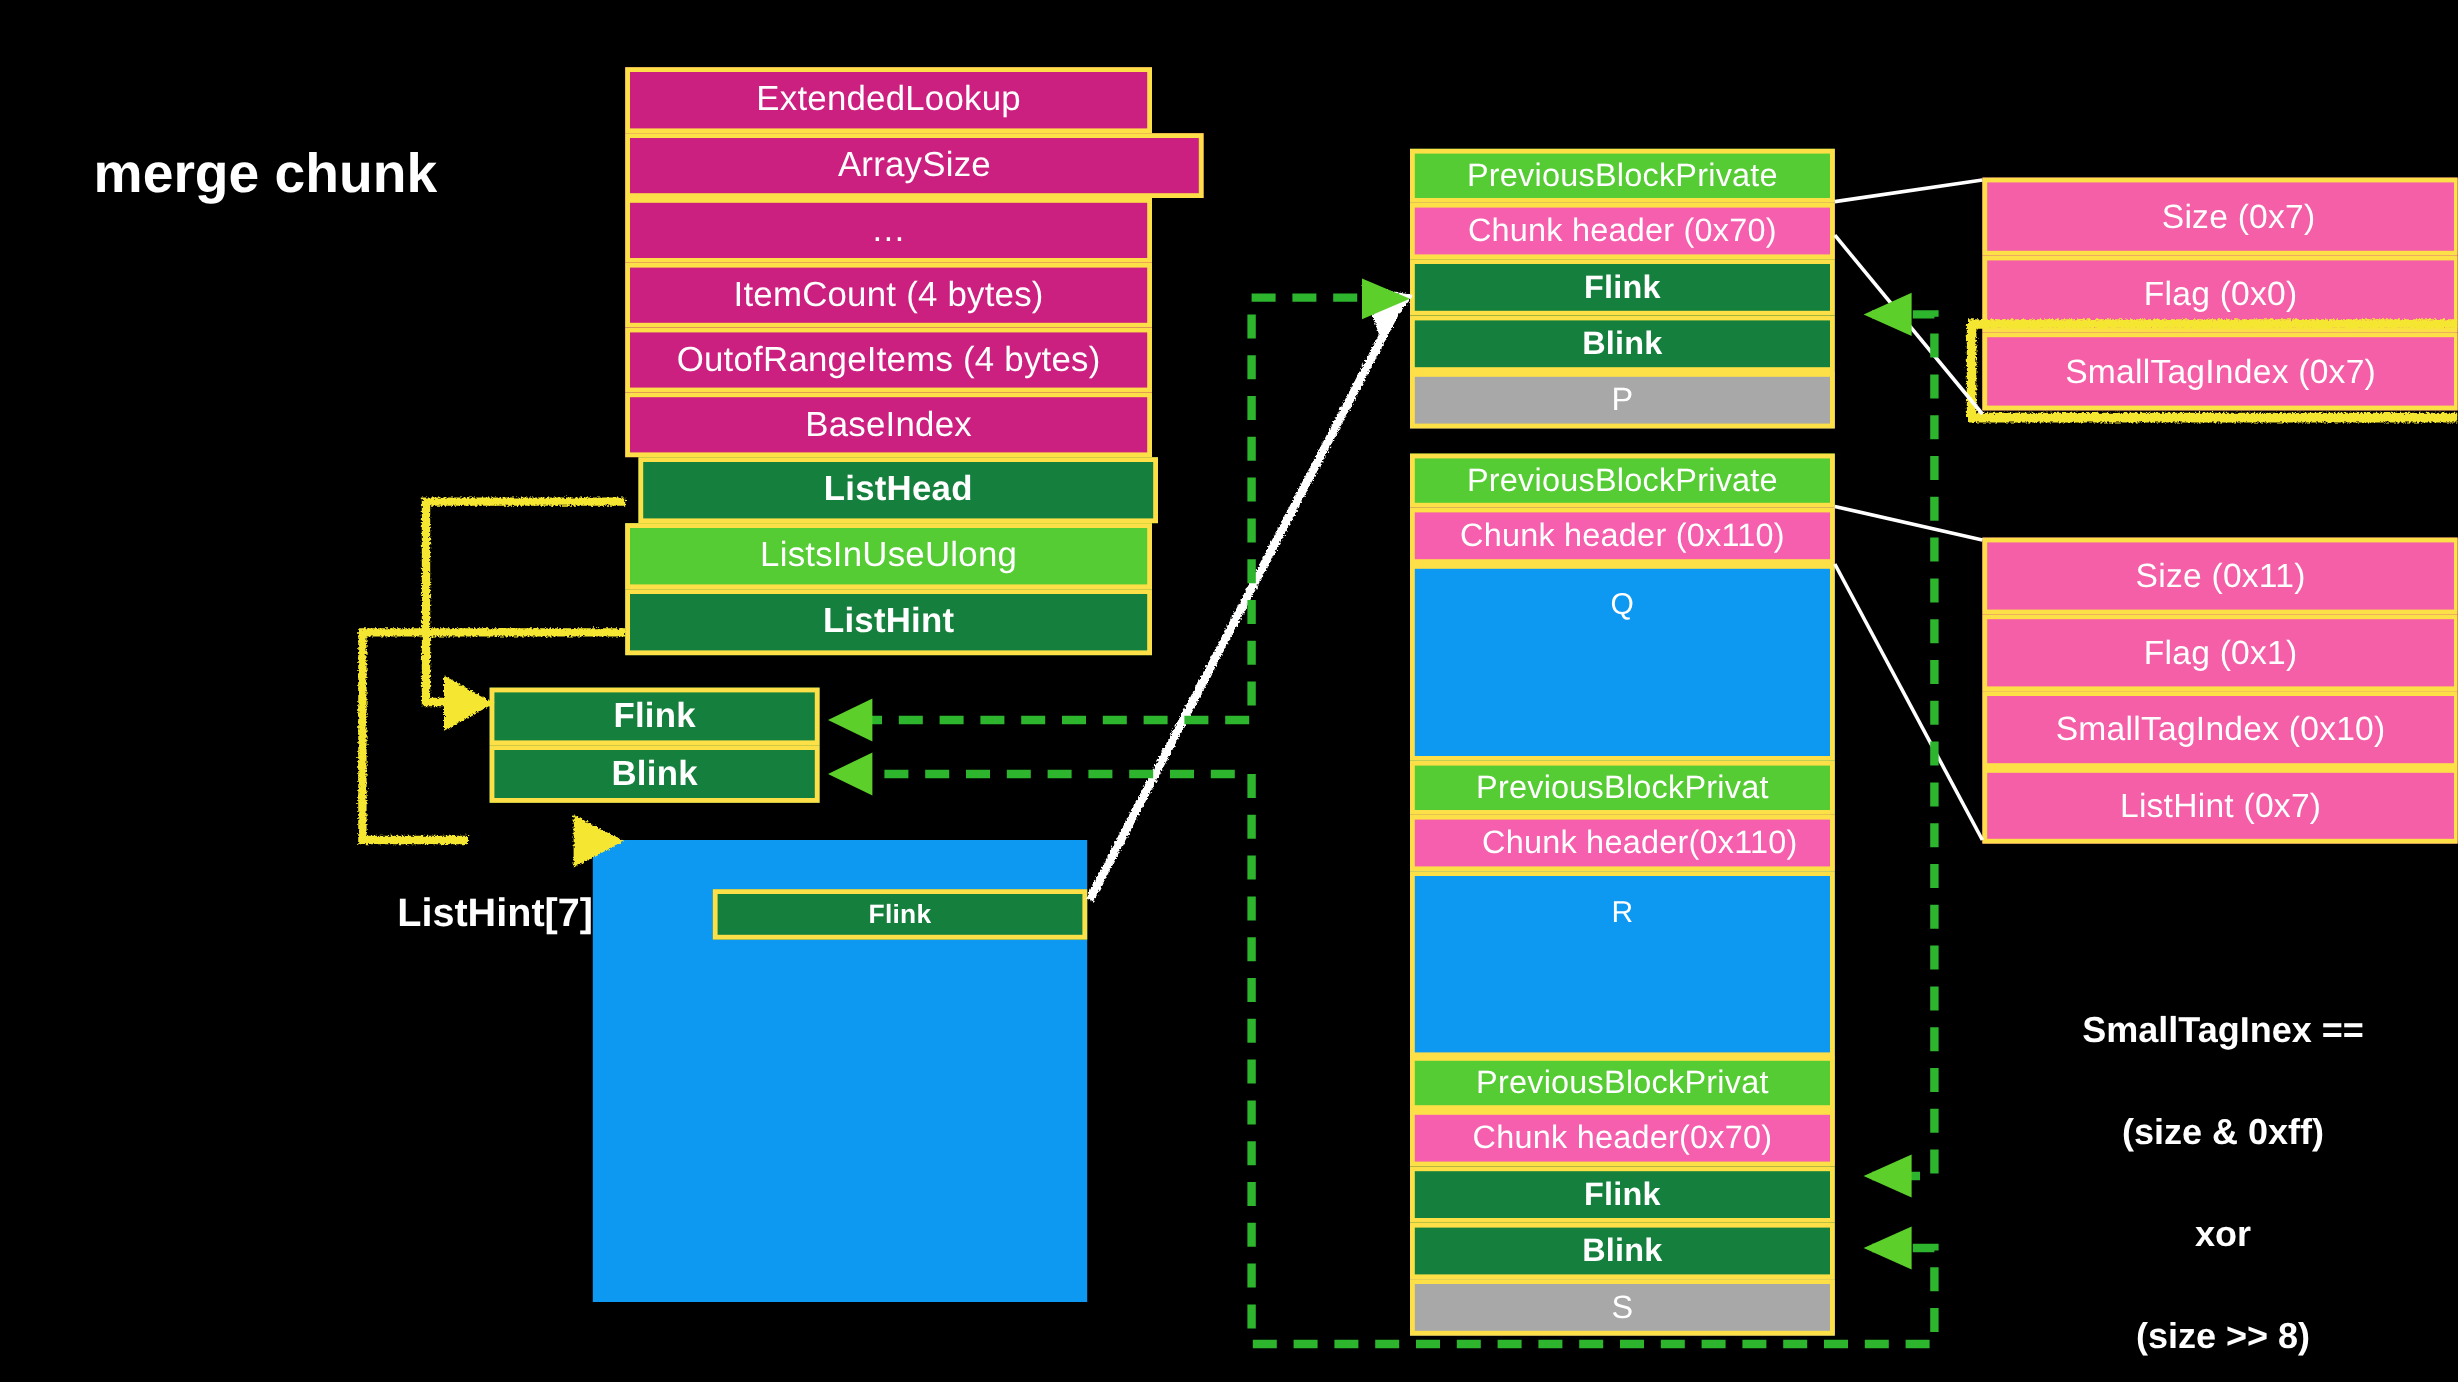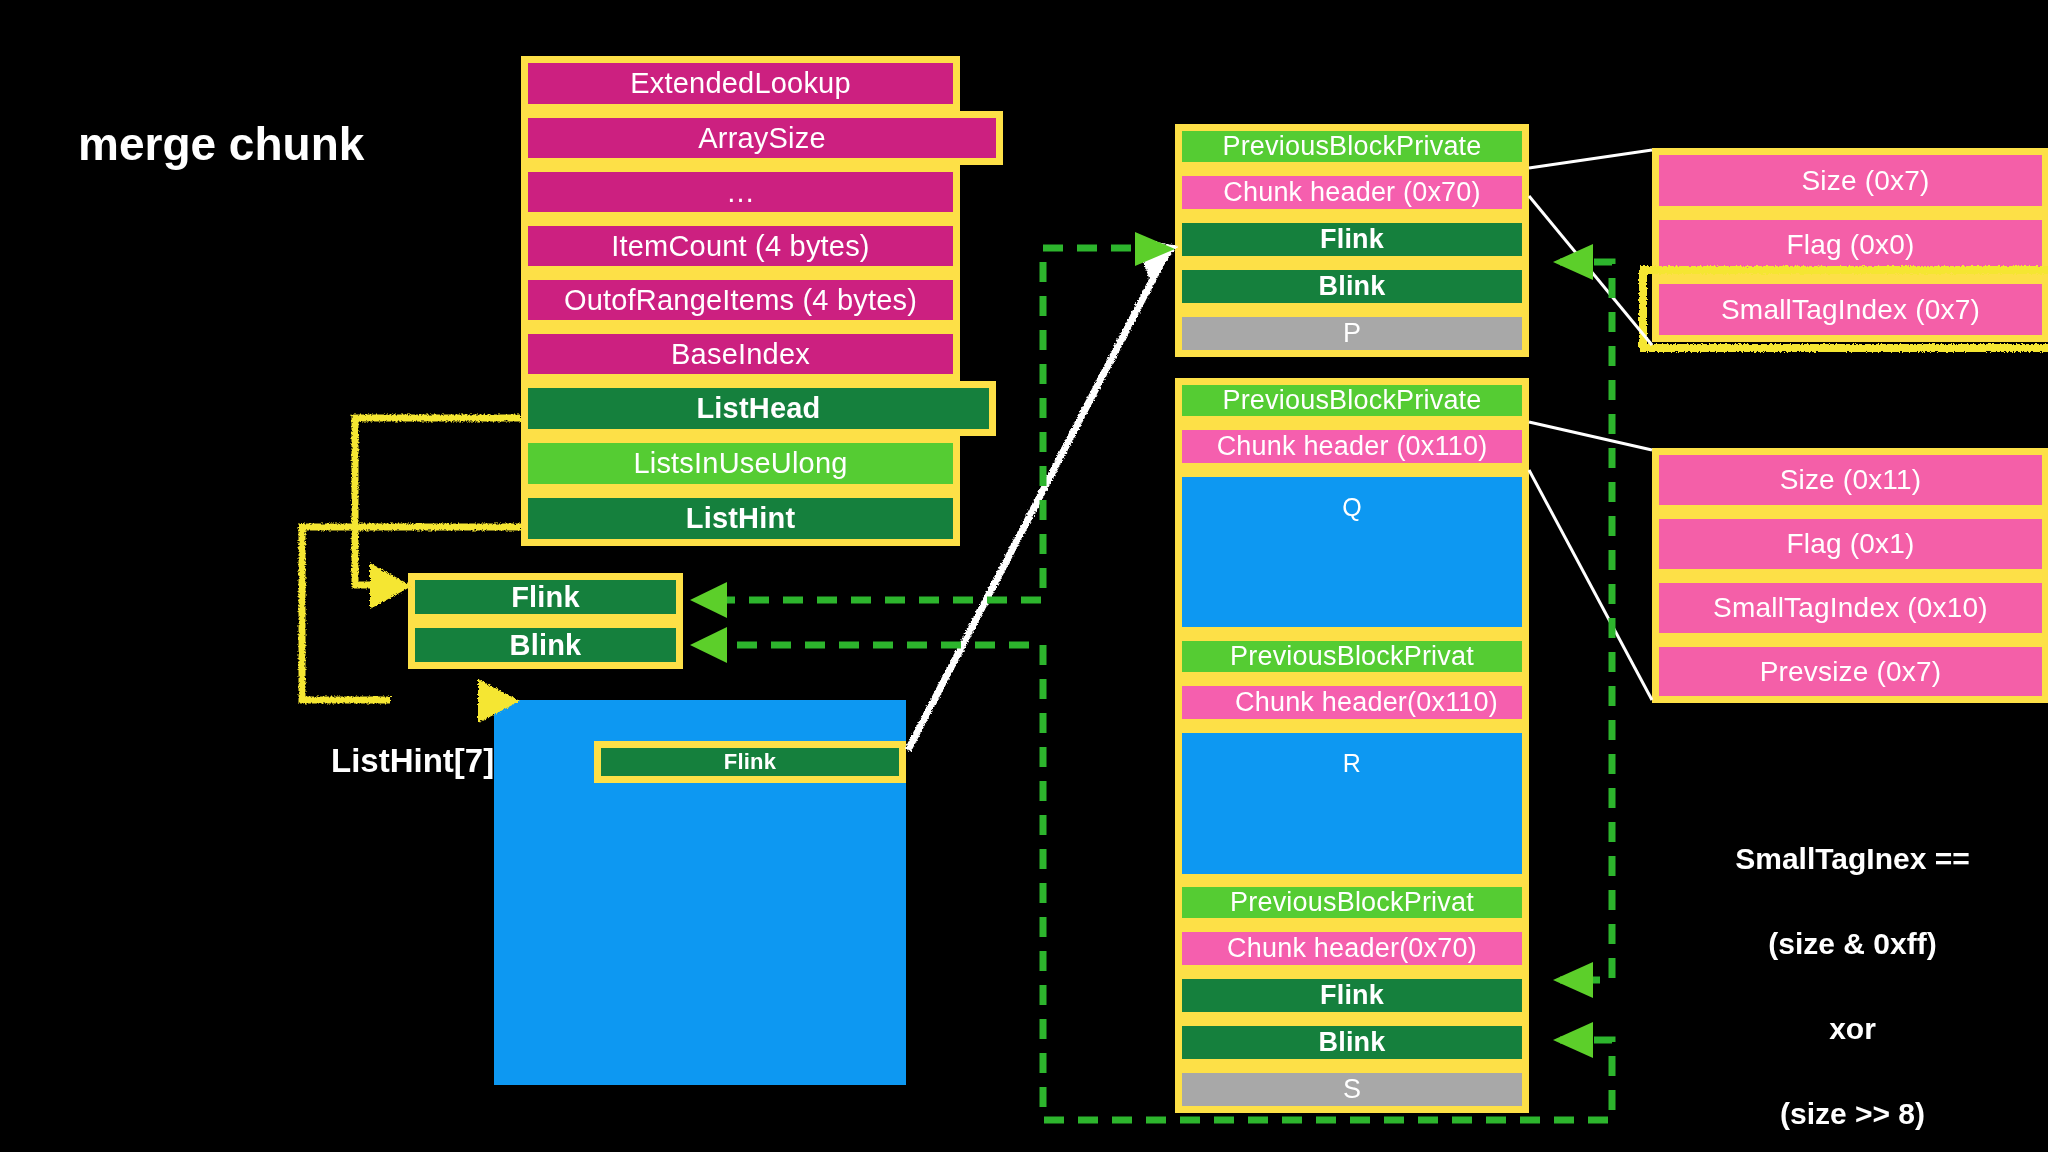--- a/index.html
+++ b/index.html
@@ -5,21 +5,21 @@
   html,body{margin:0;padding:0;background:#000;}
   body{width:2048px;height:1152px;overflow:hidden;font-family:"Liberation Sans",sans-serif;}
   #stage{position:relative;width:2048px;height:1152px;background:#000;}
 
   .abs{position:absolute;box-sizing:border-box;}
 
   
   .row{
     position:absolute;box-sizing:border-box;
     display:flex;align-items:center;justify-content:center;
-    color:#fff;border:7px solid #fde047;
+    color:#fff;border:4px solid #fde047;
     font-weight:400;letter-spacing:.2px;white-space:nowrap;
   }
   .magenta{background:#cc2080;}
   .orange{background:#15803d;font-weight:bold;}
   .green{background:#55cc33;}
   .hotpink{background:#f55fae;}
   .blue{background:#0d98f2;}
   .gray{background:#a8a8a8;}
   .pinkbox{background:#f45fa8;}
 
@@ -46,21 +46,21 @@
   <div class="title-white" style="left:78px;top:117px;font-size:46px;">merge chunk</div>
 
 
   <div class="abs" style="left:521px;top:56px;width:439px;height:490px;">
     <div class="row magenta" style="left:0;top:0;width:439px;height:55px;font-size:29px;">ExtendedLookup</div>
     <div class="row magenta" style="left:0;top:55px;width:482px;height:54px;font-size:29px;">ArraySize</div>
     <div class="row magenta" style="left:0;top:109px;width:439px;height:54px;font-size:29px;">…</div>
     <div class="row magenta" style="left:0;top:163px;width:439px;height:54px;font-size:29px;">ItemCount (4 bytes)</div>
     <div class="row magenta" style="left:0;top:217px;width:439px;height:54px;font-size:29px;">OutofRangeItems (4 bytes)</div>
     <div class="row magenta" style="left:0;top:271px;width:439px;height:54px;font-size:29px;">BaseIndex</div>
-    <div class="row orange" style="left:0;top:325px;width:475px;height:55px;font-size:29px;">ListHead</div>
+    <div class="row orange" style="left:11px;top:325px;width:433px;height:55px;font-size:29px;">ListHead</div>
     <div class="row green" style="left:0;top:380px;width:439px;height:55px;font-size:29px;">ListsInUseUlong</div>
     <div class="row orange" style="left:0;top:435px;width:439px;height:55px;font-size:29px;">ListHint</div>
   </div>
 
   <div class="abs" style="left:408px;top:573px;width:275px;height:96px;">
     <div class="row orange" style="left:0;top:0;width:275px;height:48px;font-size:29px;">Flink</div>
     <div class="row orange" style="left:0;top:48px;width:275px;height:48px;font-size:29px;">Blink</div>
   </div>
 
   <div class="abs" style="left:494px;top:700px;width:412px;height:385px;background:#0d98f2;"></div>
@@ -98,21 +98,21 @@
   <div class="abs" style="left:1652px;top:148px;width:397px;height:194px;">
     <div class="row pinkbox" style="left:0;top:0;width:397px;height:65px;font-size:28px;padding-left:30px;">Size (0x7)</div>
     <div class="row pinkbox" style="left:0;top:65px;width:397px;height:64px;font-size:28px;">Flag (0x0)</div>
     <div class="row pinkbox" style="left:0;top:129px;width:397px;height:65px;font-size:28px;">SmallTagIndex (0x7)</div>
   </div>
 
   <div class="abs" style="left:1652px;top:448px;width:397px;height:255px;">
     <div class="row pinkbox" style="left:0;top:0;width:397px;height:64px;font-size:28px;">Size (0x11)</div>
     <div class="row pinkbox" style="left:0;top:64px;width:397px;height:64px;font-size:28px;">Flag (0x1)</div>
     <div class="row pinkbox" style="left:0;top:128px;width:397px;height:64px;font-size:28px;">SmallTagIndex (0x10)</div>
-    <div class="row pinkbox" style="left:0;top:192px;width:397px;height:63px;font-size:28px;">Prevsize (0x7)</div>
+    <div class="row pinkbox" style="left:0;top:192px;width:397px;height:63px;font-size:28px;">ListHint (0x7)</div>
   </div>
 
   <div class="formula" style="left:1660px;top:795px;width:385px;font-size:30px;">
     <div>SmallTagInex ==</div>
     <div>(size &amp; 0xff)</div>
     <div>xor</div>
     <div>(size &gt;&gt; 8)</div>
     
     
   </div>

